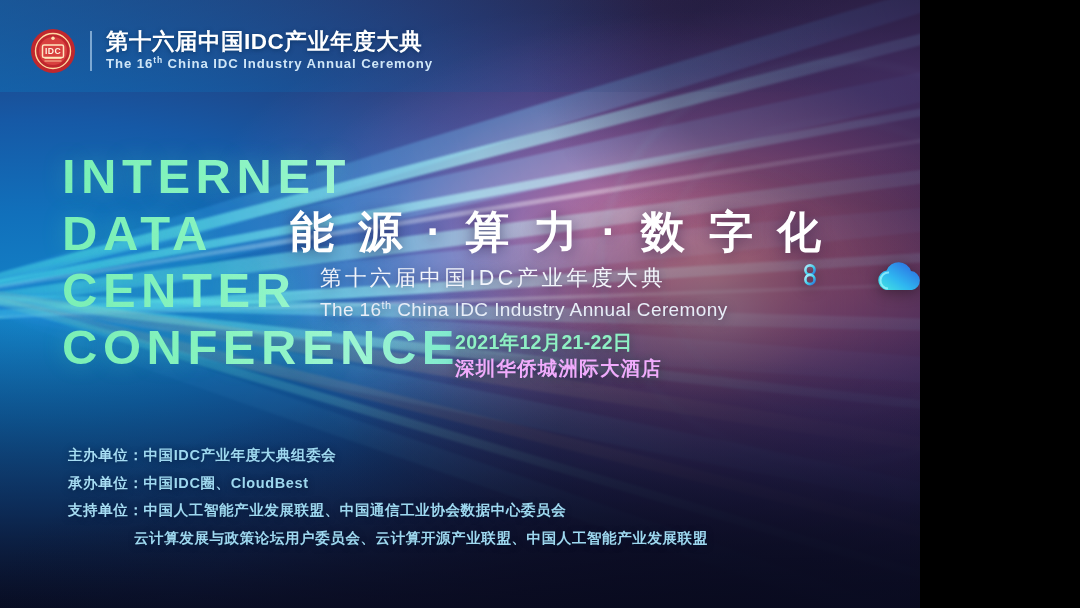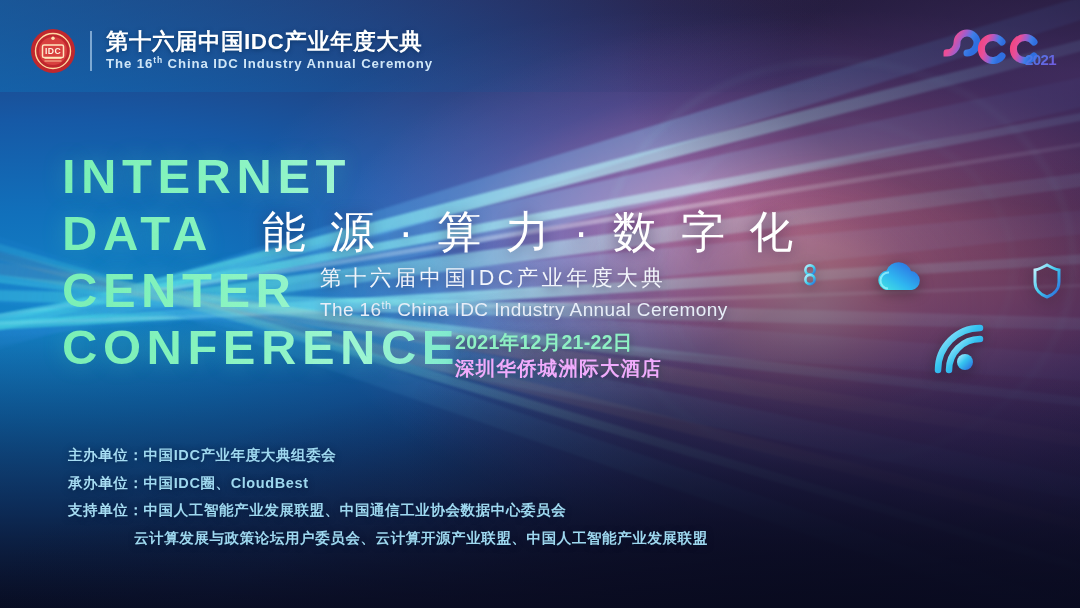--- a/index.html
+++ b/index.html
@@ -1,19 +1,19 @@
 <!DOCTYPE html>
 <html><head>
 <meta charset="utf-8">
 <style>
   html,body{margin:0;padding:0;background:#000;}
   body{font-family:"Liberation Sans","DejaVu Sans",sans-serif;}
 
   #poster{
-    position:relative;width:1080px;height:608px;overflow:hidden;
+    position:relative;width:920px;height:608px;overflow:hidden;
     background:#0b1630;
   }
 
   
   .bg-base{
     position:absolute;inset:0;
     background:
       radial-gradient(120% 95% at 4% 52%, #1485c9 0%, #1170bb 18%, #1659a6 34%, #22407f 50%, #2a2f63 64%, #2b2246 78%, #201733 100%);
   }
   
@@ -92,23 +92,24 @@
     background:linear-gradient(92deg,#7df0b6 0%,#8ef5c2 40%,#a5f7d6 75%,#7fe9d0 100%);
     -webkit-background-clip:text;background-clip:text;
     -webkit-text-fill-color:transparent;color:transparent;
     text-shadow:0 0 22px rgba(90,235,180,.28);
     white-space:nowrap;
   }
 
   
   .cn-head{position:absolute;left:262px;top:206px;}
   .cn-slogan{
-    font-size:44px;font-weight:normal;color:#ffffff;letter-spacing:6px;line-height:52px;
+    font-size:44px;font-weight:bold;color:#ffffff;letter-spacing:6px;line-height:52px;
     white-space:nowrap;
     text-shadow:0 2px 14px rgba(30,20,60,.55);
+    margin-left:28px;
   }
   .cn-sub{margin-left:58px;margin-top:7px;}
   .cn-sub-cn{
     font-size:21.5px;font-weight:500;color:#f2f5fb;letter-spacing:3.4px;line-height:27px;
     white-space:nowrap;text-shadow:0 2px 10px rgba(30,20,60,.5);
   }
   .cn-sub-en{
     font-size:19px;color:#e8eef8;letter-spacing:.4px;line-height:26px;
     white-space:nowrap;text-shadow:0 2px 10px rgba(30,20,60,.5);
   }

